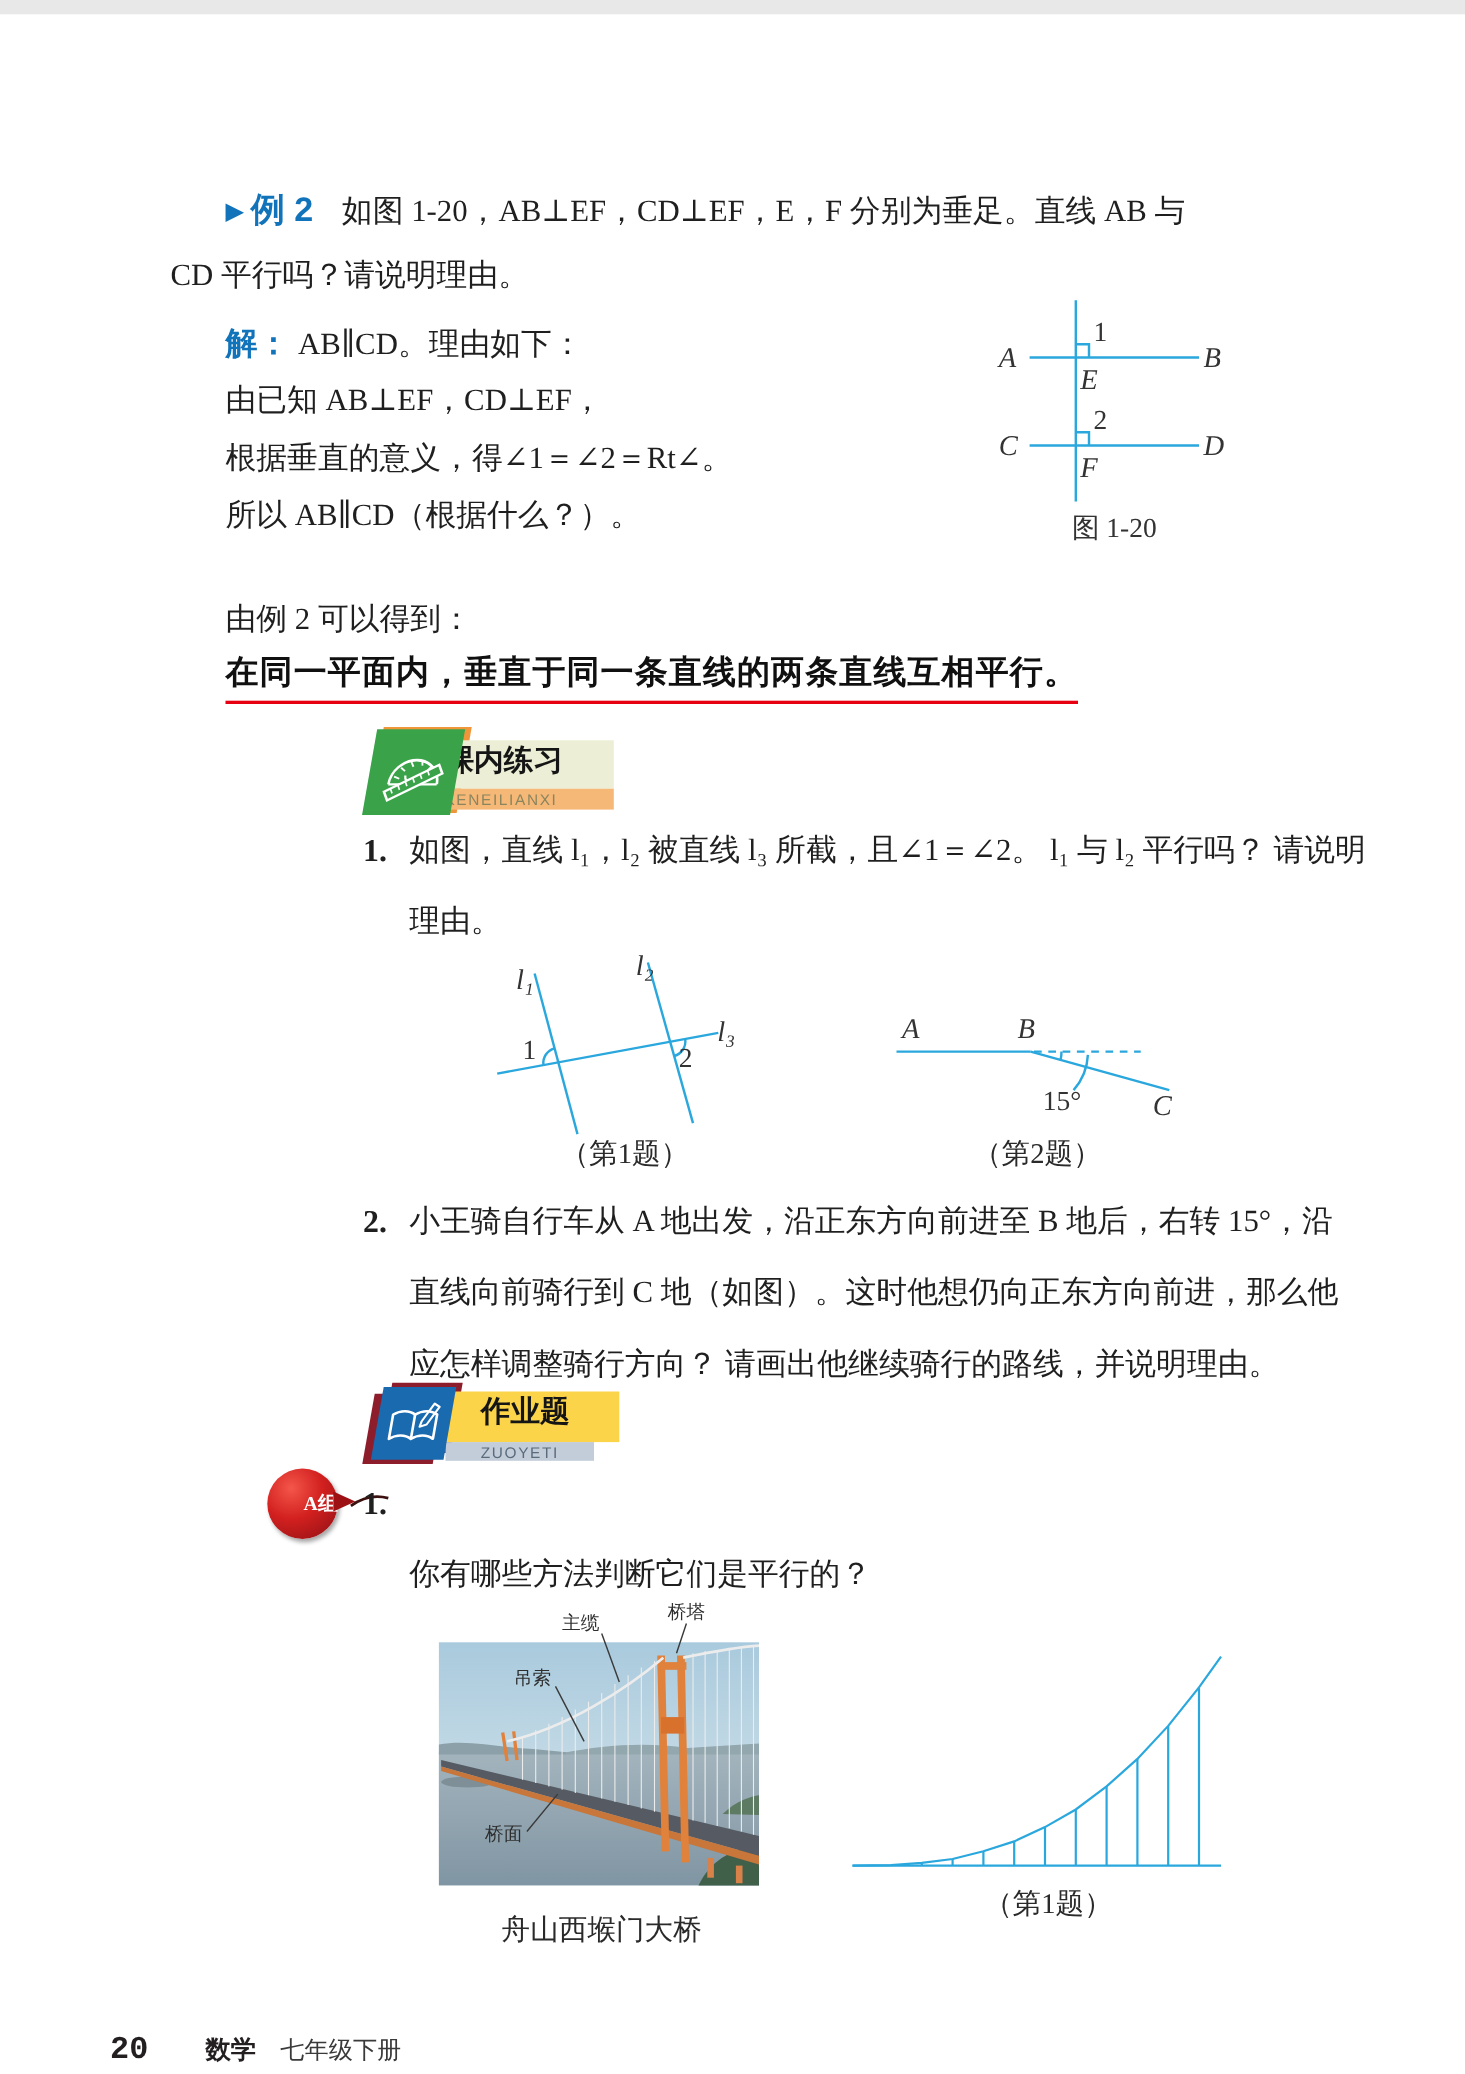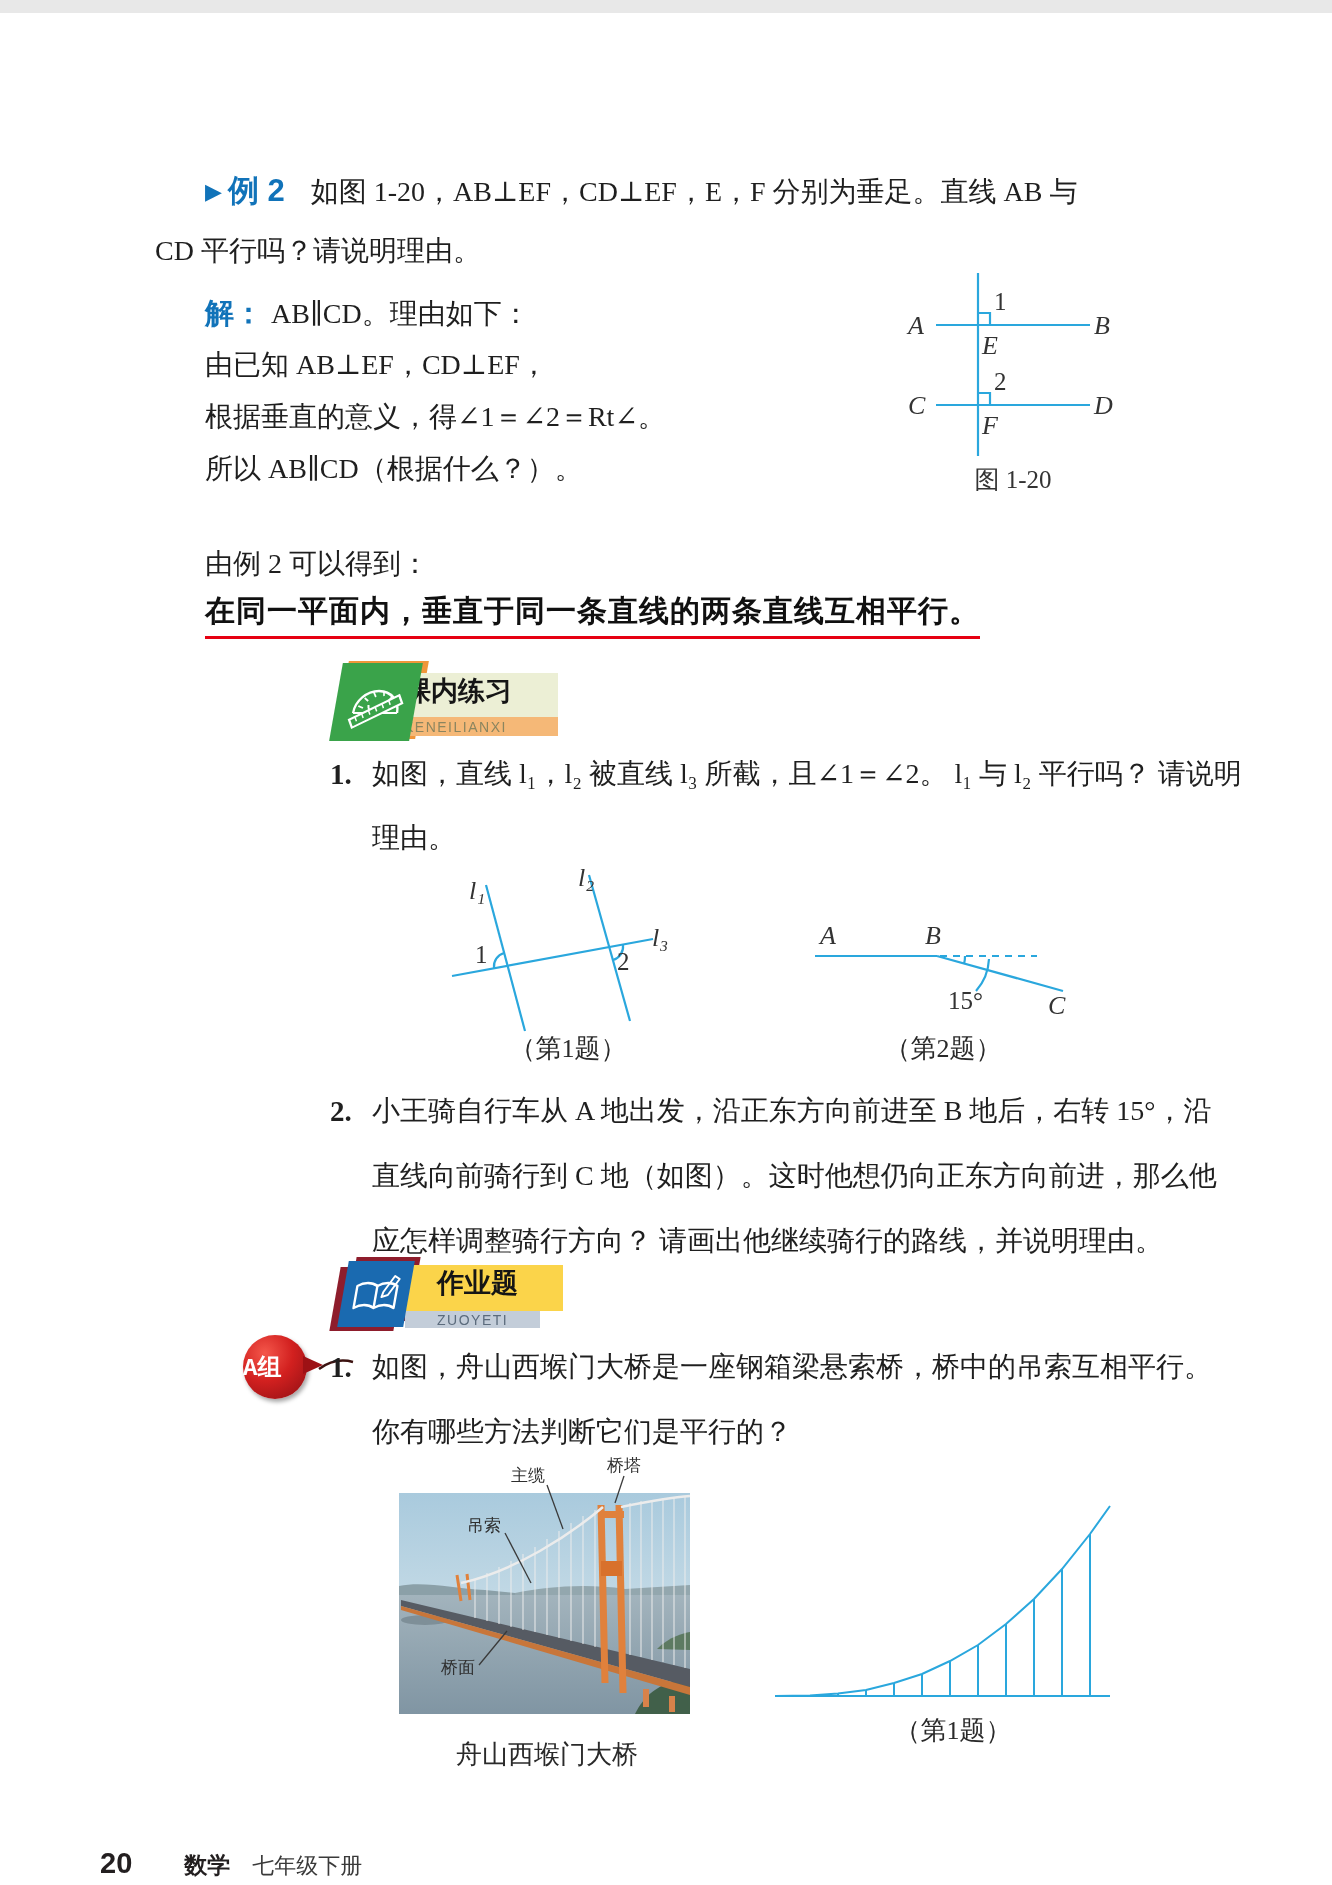--- a/index.html
+++ b/index.html
@@ -30,29 +30,29 @@
   .badge .banner { position:absolute; display:flex; }
   .badge .banner-title { font-family:"Liberation Sans","DejaVu Sans",sans-serif;
                          font-weight:800; font-size:27px; color:#151515; padding-left:14px; }
   .badge .strip { position:absolute; display:flex; align-items:center; }
   .badge .strip-text { font-family:"Liberation Sans",sans-serif; font-size:14px;
                        letter-spacing:1.5px; padding-left:14px; }
 
   .group-ball {
     position:absolute; width:64px; height:64px; border-radius:50%;
     background:radial-gradient(circle at 34% 28%, #f4564a 0%, #d2201f 45%, #8d0f14 100%);
-    display:flex; align-items:center; justify-content:flex-start;
-    color:#ffffff; font-family:Liberation Mono, monospace; font-weight:800; font-size:24px;
+    display:flex; align-items:center; justify-content:flex-end;
+    color:#ffffff; font-family:Liberation Serif, serif; font-weight:800; font-size:18px;
     box-shadow:2px 3px 4px rgba(0,0,0,.35);
   }
   .group-tail { position:absolute; width:0; height:0;
     border-top:9px solid transparent; border-bottom:9px solid transparent;
     border-left:20px solid #9d1115; }
 
-  .footer { font-family:Liberation Sans, sans-serif; color:#231f20; white-space:nowrap; }
+  .footer { font-family:Liberation Mono, monospace; color:#231f20; white-space:nowrap; }
   .footer .pageno { font-weight:bold; font-size:29px; }
   .footer .subj   { font-weight:bold; font-size:23px; margin-left:52px; }
   .footer .vol    { font-size:22px; margin-left:22px; color:#3a3a3a; }
 
   svg text.flabel { font-family:"Liberation Serif",serif; font-style:italic;
                     font-size:26px; fill:#333333; }
   svg text.fnum   { font-family:"Liberation Serif",serif; font-size:25px; fill:#333333; }
   svg text.fcjk   { font-family:"Liberation Serif",serif; font-size:17px; fill:#2e2e2e; }
 </style>
 </head>
@@ -193,21 +193,20 @@
 
   <div class="group-ball" style="left:243px; top:1322px;">
     <span>A组</span>
   </div>
   <div class="group-tail" style="left:303px; top:1343px;"></div>
   <svg class="abs" style="left:318px; top:1344px;" width="36" height="16" viewBox="0 0 36 16">
     <path d="M1,12 C12,4 24,2 35,5" stroke="#3c1210" stroke-width="2.5" fill="none"></path>
   </svg>
 
   <div class="abs tline pnum" style="left:330px; top:1338px;">1.</div>
-  <div class="abs tline" style="left:372px; top:1338px;">如图，舟山西堠门大桥是一座钢箱梁悬索桥，桥中的吊索互相平行。</div>
   <div class="abs tline" style="left:372px; top:1403px;">你有哪些方法判断它们是平行的？</div>
 
   <svg class="abs" style="left:395px; top:1430px;" width="300" height="272" viewBox="0 0 300 272">
     <defs>
       <linearGradient id="sky" x1="0" y1="0" x2="0" y2="1">
         <stop offset="0" stop-color="#a9cadd"></stop>
           <stop offset="1" stop-color="#dde9ee"></stop>
       </linearGradient>
       <linearGradient id="sea" x1="0" y1="0" x2="0" y2="1">
         <stop offset="0" stop-color="#a3b4bd"></stop>

